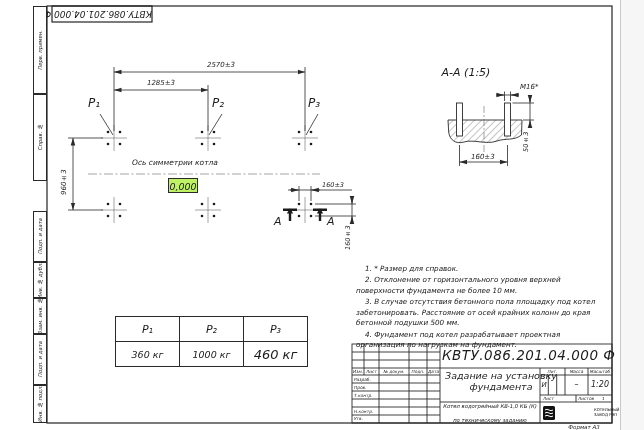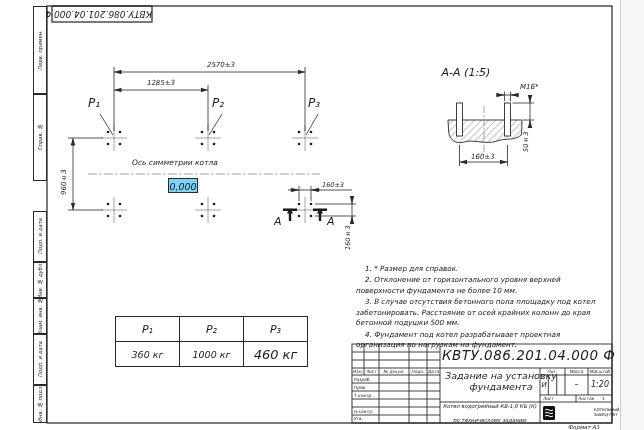--- a/index.html
+++ b/index.html
@@ -11,21 +11,21 @@
   .abs{position:absolute;box-sizing:border-box;}
   .it{font-style:italic;}
   .ctr{text-align:center;}
   .nw{white-space:nowrap;}
   .dim{font-style:italic;font-size:7px;white-space:nowrap;}
   .vtext{writing-mode:vertical-rl;transform:rotate(180deg);white-space:nowrap;font-style:italic;}
   .mcell{position:absolute;left:33px;width:14px;border:1px solid #2a2a2a;box-sizing:border-box;
          display:flex;align-items:center;justify-content:center;background:#fff;}
   .mcell span{writing-mode:vertical-rl;transform:rotate(180deg);font-size:5.3px;white-space:nowrap;
               font-style:italic;color:#222;}
-  .box0{border:1px solid #2a2a2a;background:#7dd3fc;}
+  .box0{border:1px solid #2a2a2a;background:#bef264;}
   .tb-label{font-size:4.3px;color:#222;font-style:italic;}
   .note-p{margin:0 0 1px 0;font-size:7.2px;font-style:italic;line-height:1.45;text-indent:9px;color:#161616;}
   table.loads{border-collapse:collapse;}
   table.loads td{border:1px solid #2a2a2a;width:61px;height:22px;text-align:center;font-style:italic;}
 </style>
 </head>
 <body>
 
 <div class="sheet">
 

